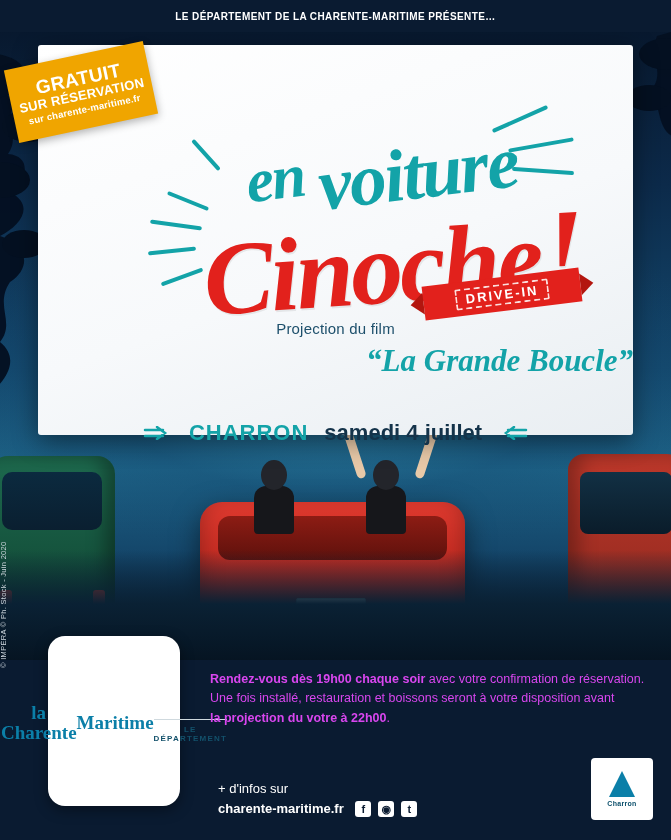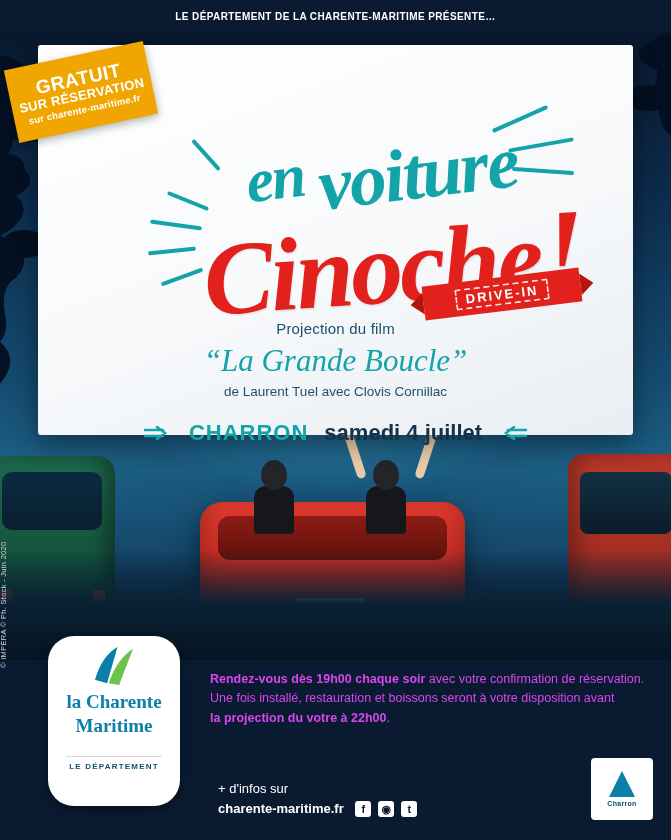--- a/index.html
+++ b/index.html
@@ -134,23 +134,24 @@
     border: 2px dashed rgba(255,255,255,.85);
     padding: 1px 8px; border-radius: 2px; font-size: 13px;
   }
   
   .film-block { position: absolute; left: 0; right: 0; top: 275px; text-align: center; }
   .proj {
     font-size: 15px; color: #1d4f6b; letter-spacing: .2px;
   }
   .film-title {
     font-family: "Liberation Serif", serif;
-    font-style: italic; font-weight: normal;
+    font-style: italic; font-weight: bold;
     font-size: 31px; color: #13a3a8;
     margin-top: 6px;
+    text-align: right;
   }
   .film-credits {
     font-size: 13.5px; color: #20506c; margin-top: 5px;
   }
   .date-line {
     position: absolute; left: 0; right: 0; top: 375px;
     display: flex; align-items: center; justify-content: center; gap: 16px;
   }
   .city { font-size: 22px; font-weight: bold; color: #13a3a8; letter-spacing: 1px; }
   .date { font-size: 22px; font-weight: bold; color: #14334a; }
@@ -231,23 +232,23 @@
   }
   
   .bottom {
     position: absolute; left: 0; right: 0; bottom: 0; height: 180px;
     background: #0a1b31;
     z-index: 30;
   }
   .logo-box {
     position: absolute; left: 48px; top: -24px;
     width: 132px; height: 170px;
-    background: #ffffff; border-radius: 26px;
+    background: #ffffff; border-radius: 17px;
     box-shadow: 0 4px 14px rgba(0,0,0,.4);
-    display: flex; flex-direction: column; align-items: center; 
+    display: flex; flex-direction: row; align-items: center; justify-content: center;
     padding: 8px;
   }
   .logo-box .birds { width: 52px; height: 44px; }
   .logo-box .lt1 {
     font-family: "Liberation Serif", serif;
     font-size: 19px; color: #0b7fa8; font-weight: bold; line-height: 1.05;
     text-align: center; margin-top: 4px;
   }
   .logo-box .lt2 {
     font-size: 8px; color: #13516b; letter-spacing: 1.2px; font-weight: bold;
@@ -341,21 +342,20 @@
       </div>
 
       <div class="ribbon">
         <span class="inner">DRIVE-IN</span>
       </div>
     </div>
 
     <div class="film-block">
       <div class="proj">Projection du film</div>
       <div class="film-title">“La Grande Boucle”</div>
-      <div class="film-credits">de Laurent Tuel avec Clovis Cornillac</div>
     </div>
 
     <div class="date-line">
       <svg class="arrow-deco" width="30" height="14" viewBox="0 0 30 14">
         <path d="M2 4 H20 M2 10 H20 M14 1 L22 7 L14 13" stroke="#13a3a8" stroke-width="2.5" fill="none" stroke-linecap="round"></path>
       </svg>
       <span class="city">CHARRON</span>
       <span class="date">samedi 4 juillet</span>
       <svg class="arrow-deco" width="30" height="14" viewBox="0 0 30 14">
         <path d="M28 4 H10 M28 10 H10 M16 1 L8 7 L16 13" stroke="#13a3a8" stroke-width="2.5" fill="none" stroke-linecap="round"></path>

